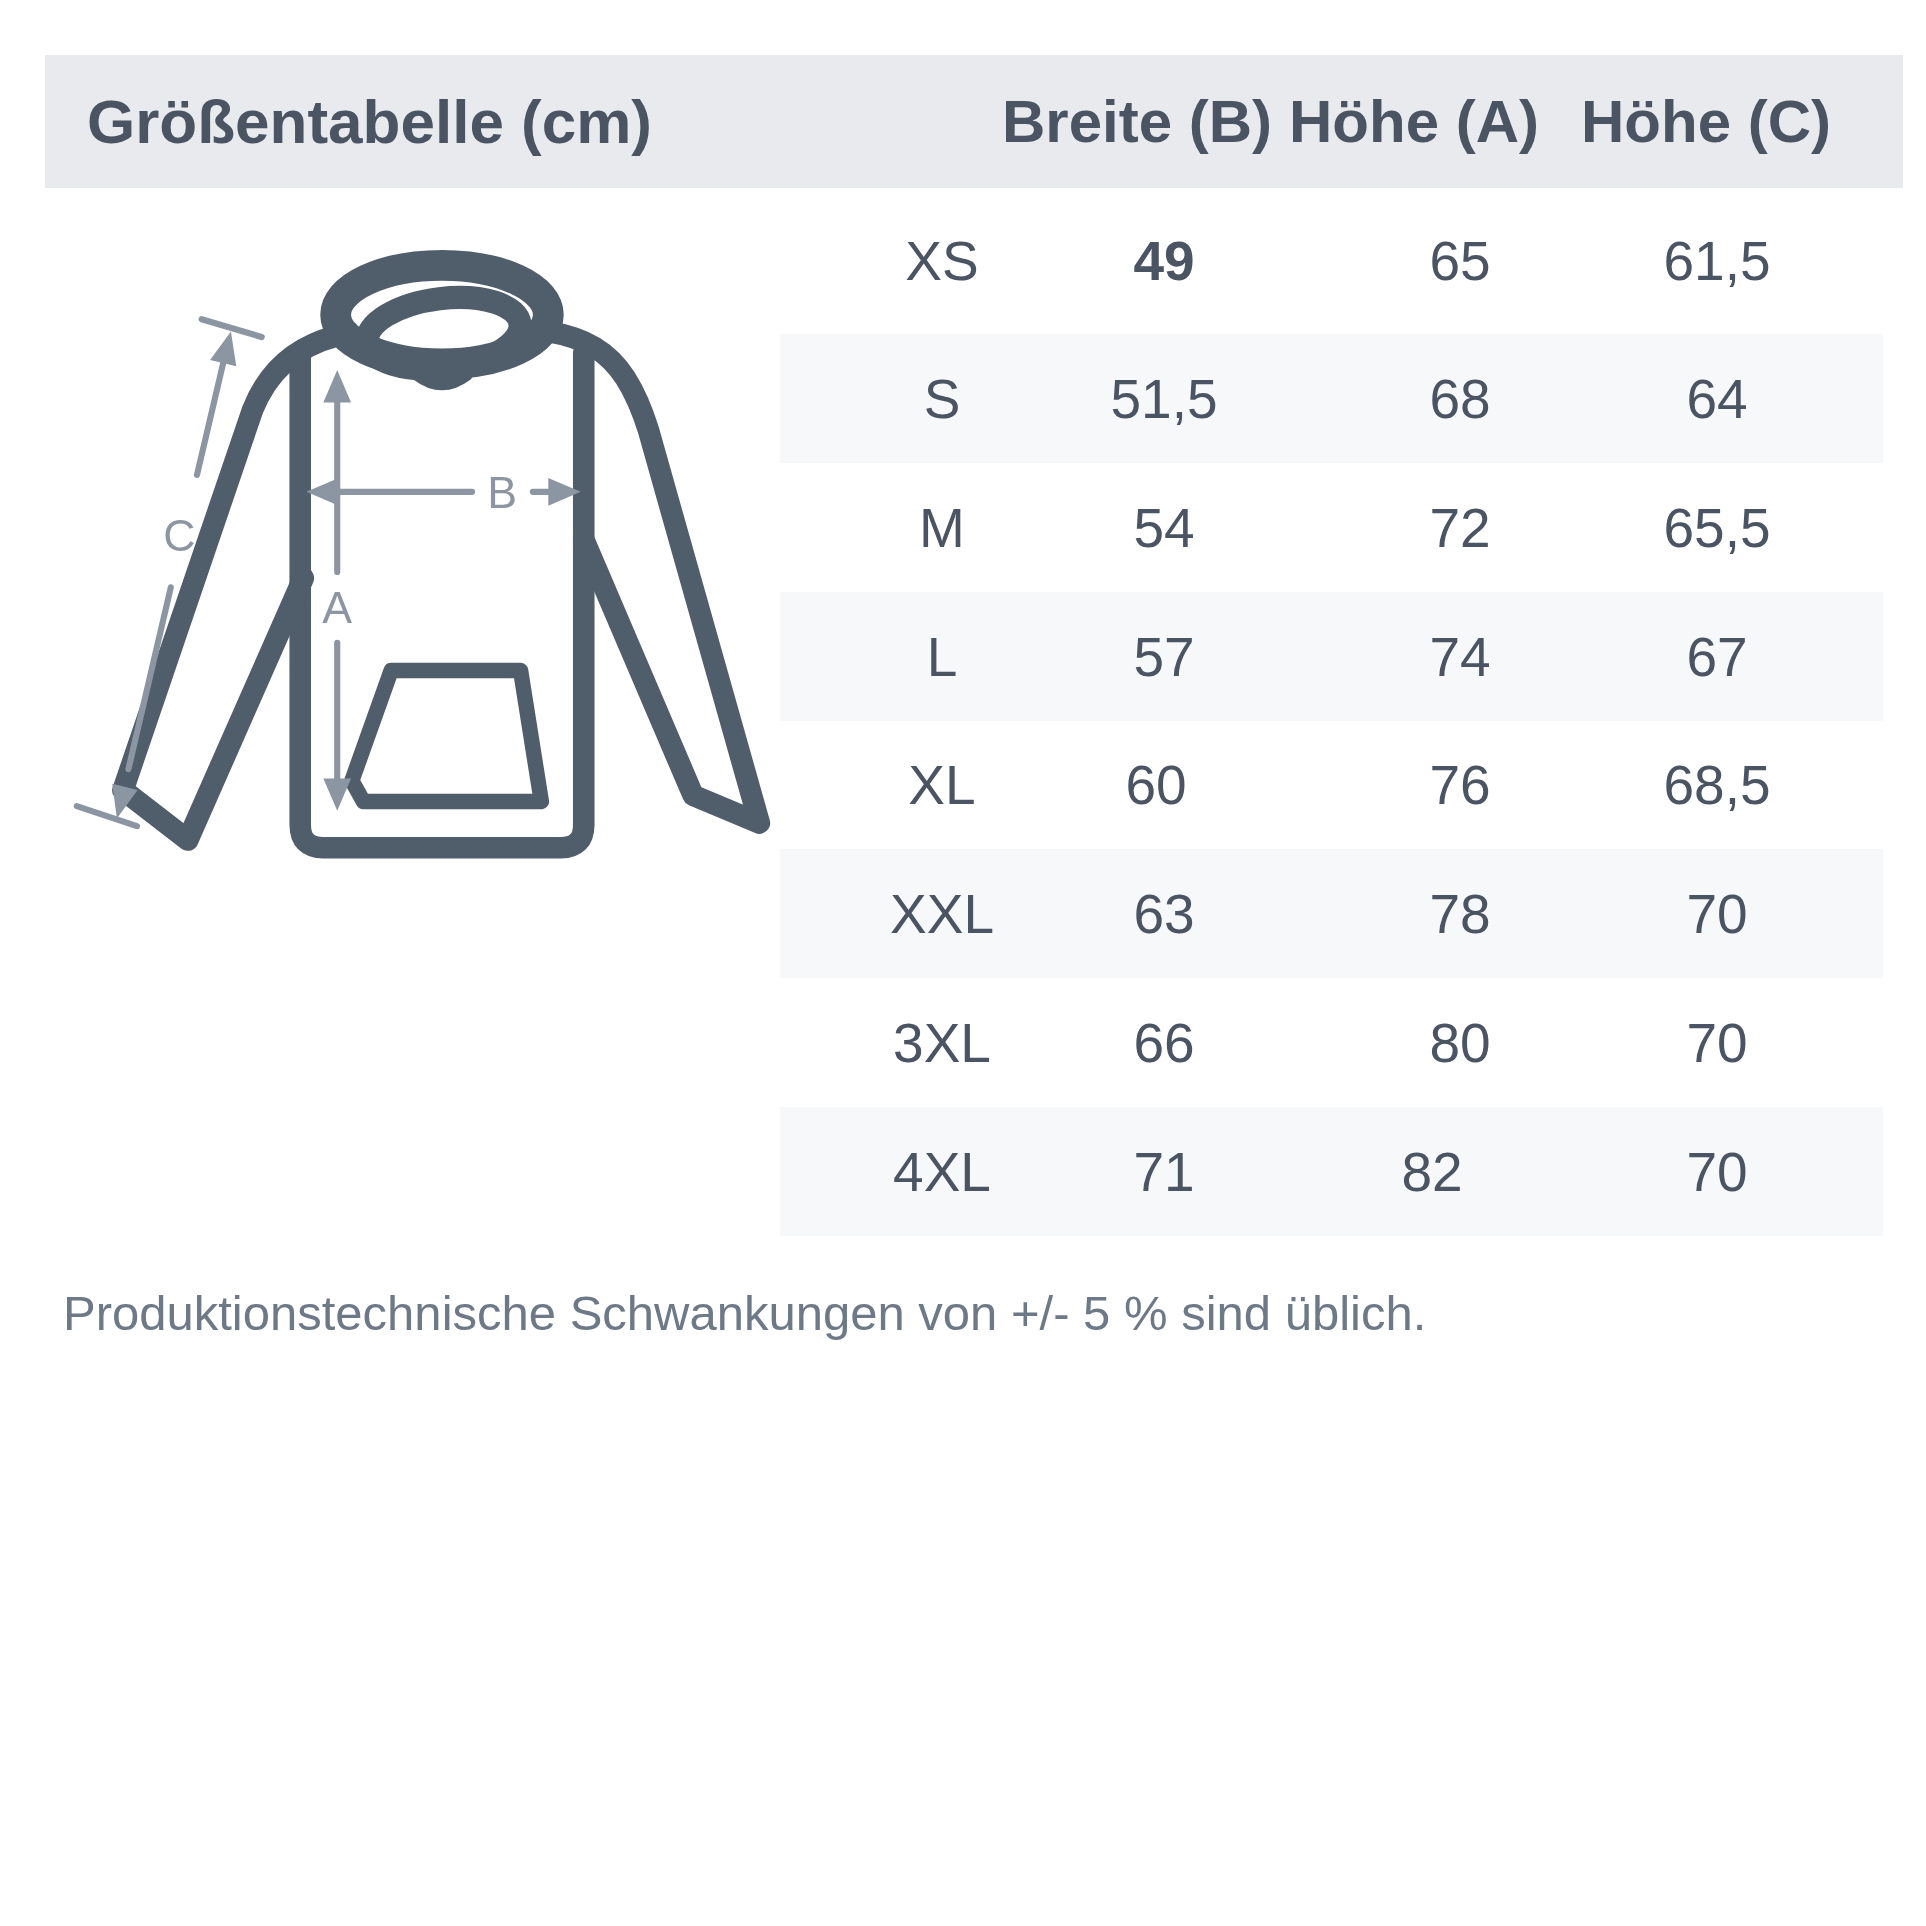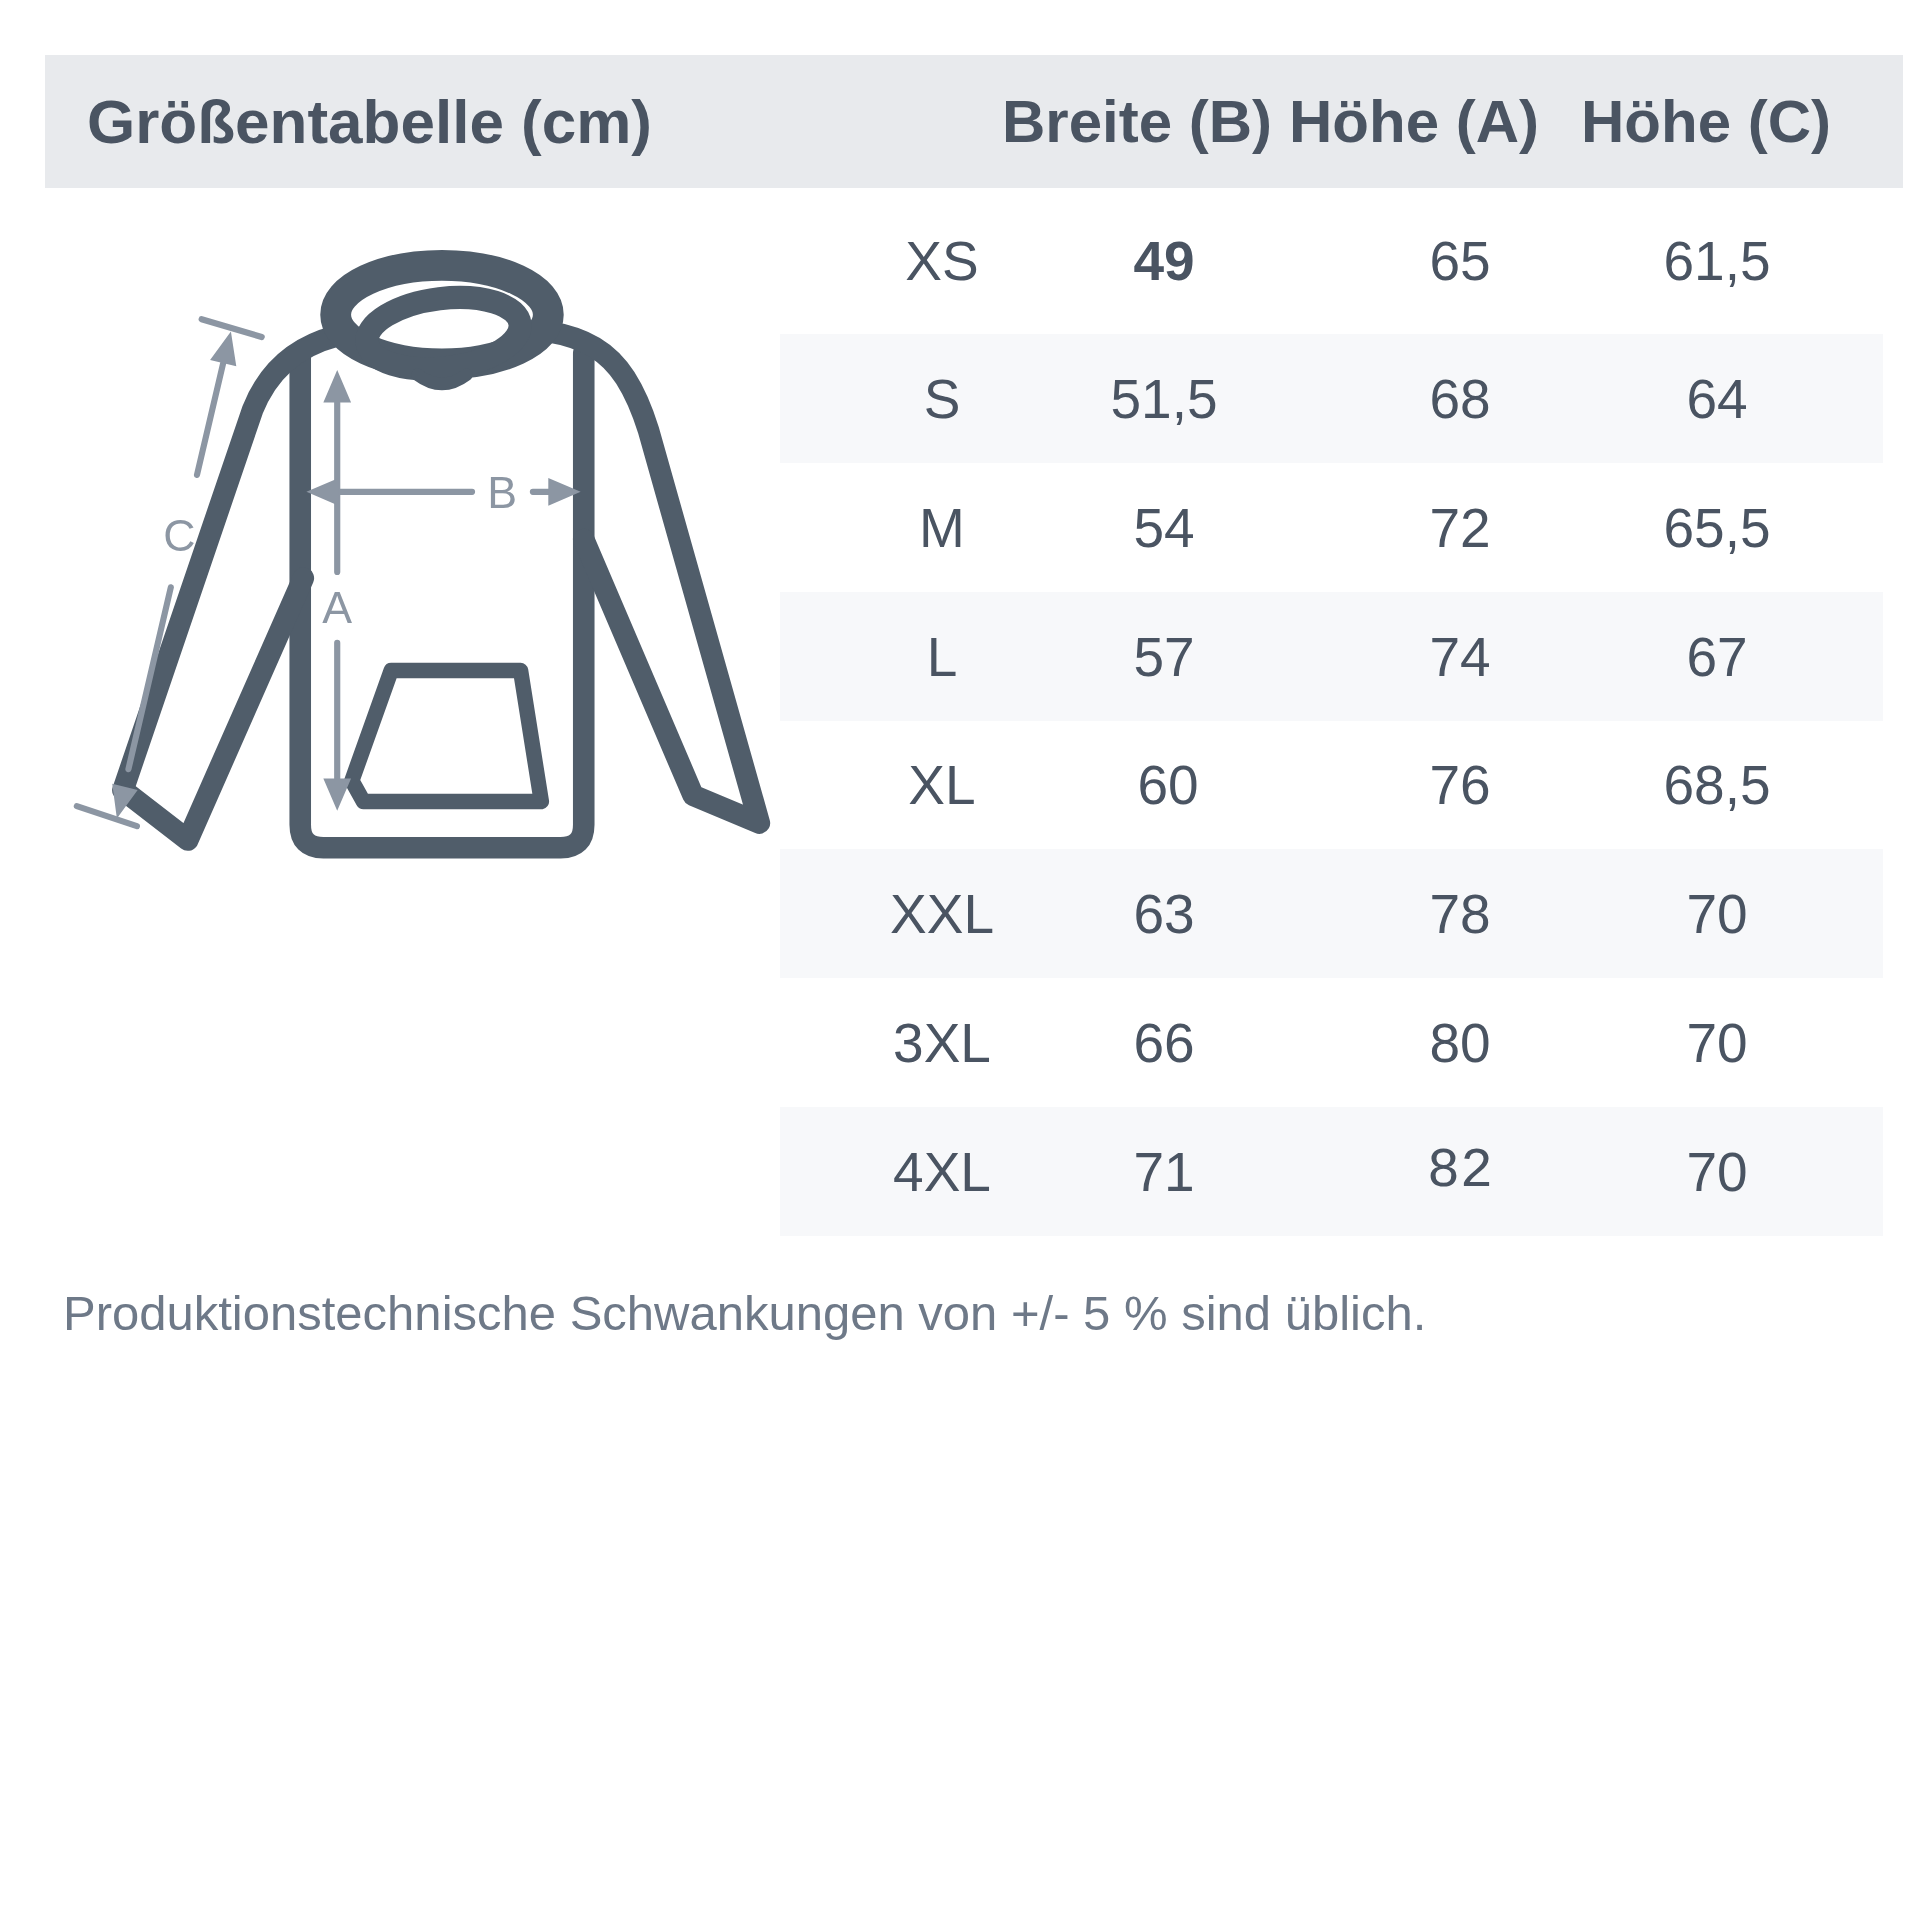--- a/index.html
+++ b/index.html
@@ -101,40 +101,40 @@
     <span class="cell" style="left: 937px;">65,5</span>
   </div>
       <div class="row stripe" style="top: 592px; height: 129px;">
     <span class="cell" style="left: 162px;">L</span>
     <span class="cell" style="left: 384px;">57</span>
     <span class="cell" style="left: 680px;">74</span>
     <span class="cell" style="left: 937px;">67</span>
   </div>
       <div class="row" style="top: 720px; height: 129px;">
     <span class="cell" style="left: 162px;">XL</span>
-    <span class="cell" style="left: 388px;">60</span>
+    <span class="cell" style="left: 376px;">60</span>
     <span class="cell" style="left: 680px;">76</span>
     <span class="cell" style="left: 937px;">68,5</span>
   </div>
       <div class="row stripe" style="top: 849px; height: 129px;">
     <span class="cell" style="left: 162px;">XXL</span>
     <span class="cell" style="left: 384px;">63</span>
     <span class="cell" style="left: 680px;">78</span>
     <span class="cell" style="left: 937px;">70</span>
   </div>
       <div class="row" style="top: 978px; height: 129px;">
     <span class="cell" style="left: 162px;">3XL</span>
     <span class="cell" style="left: 384px;">66</span>
     <span class="cell" style="left: 680px;">80</span>
     <span class="cell" style="left: 937px;">70</span>
   </div>
       <div class="row stripe" style="top: 1107px; height: 129px;">
     <span class="cell" style="left: 162px;">4XL</span>
     <span class="cell" style="left: 384px;">71</span>
-    <span class="cell" style="left: 680px; font-family: Liberation Mono, monospace;">82</span>
+    <span class="cell" style="left: 652px;">82</span>
     <span class="cell" style="left: 937px;">70</span>
   </div>
     </div>
 
   <svg class="diagram" viewBox="0 0 980 880">
     <g stroke="#505d6a" stroke-width="28" fill="none" stroke-linecap="round" stroke-linejoin="round">
 
       <path d="M 330 182 L 330 790 Q 330 820 360 820 L 668 820 Q 698 820 698 790 L 698 178"></path>
 
       <path d="M 376 156 C 330 168 290 196 268 252 L 100 745 L 184 810 L 334 470"></path>

